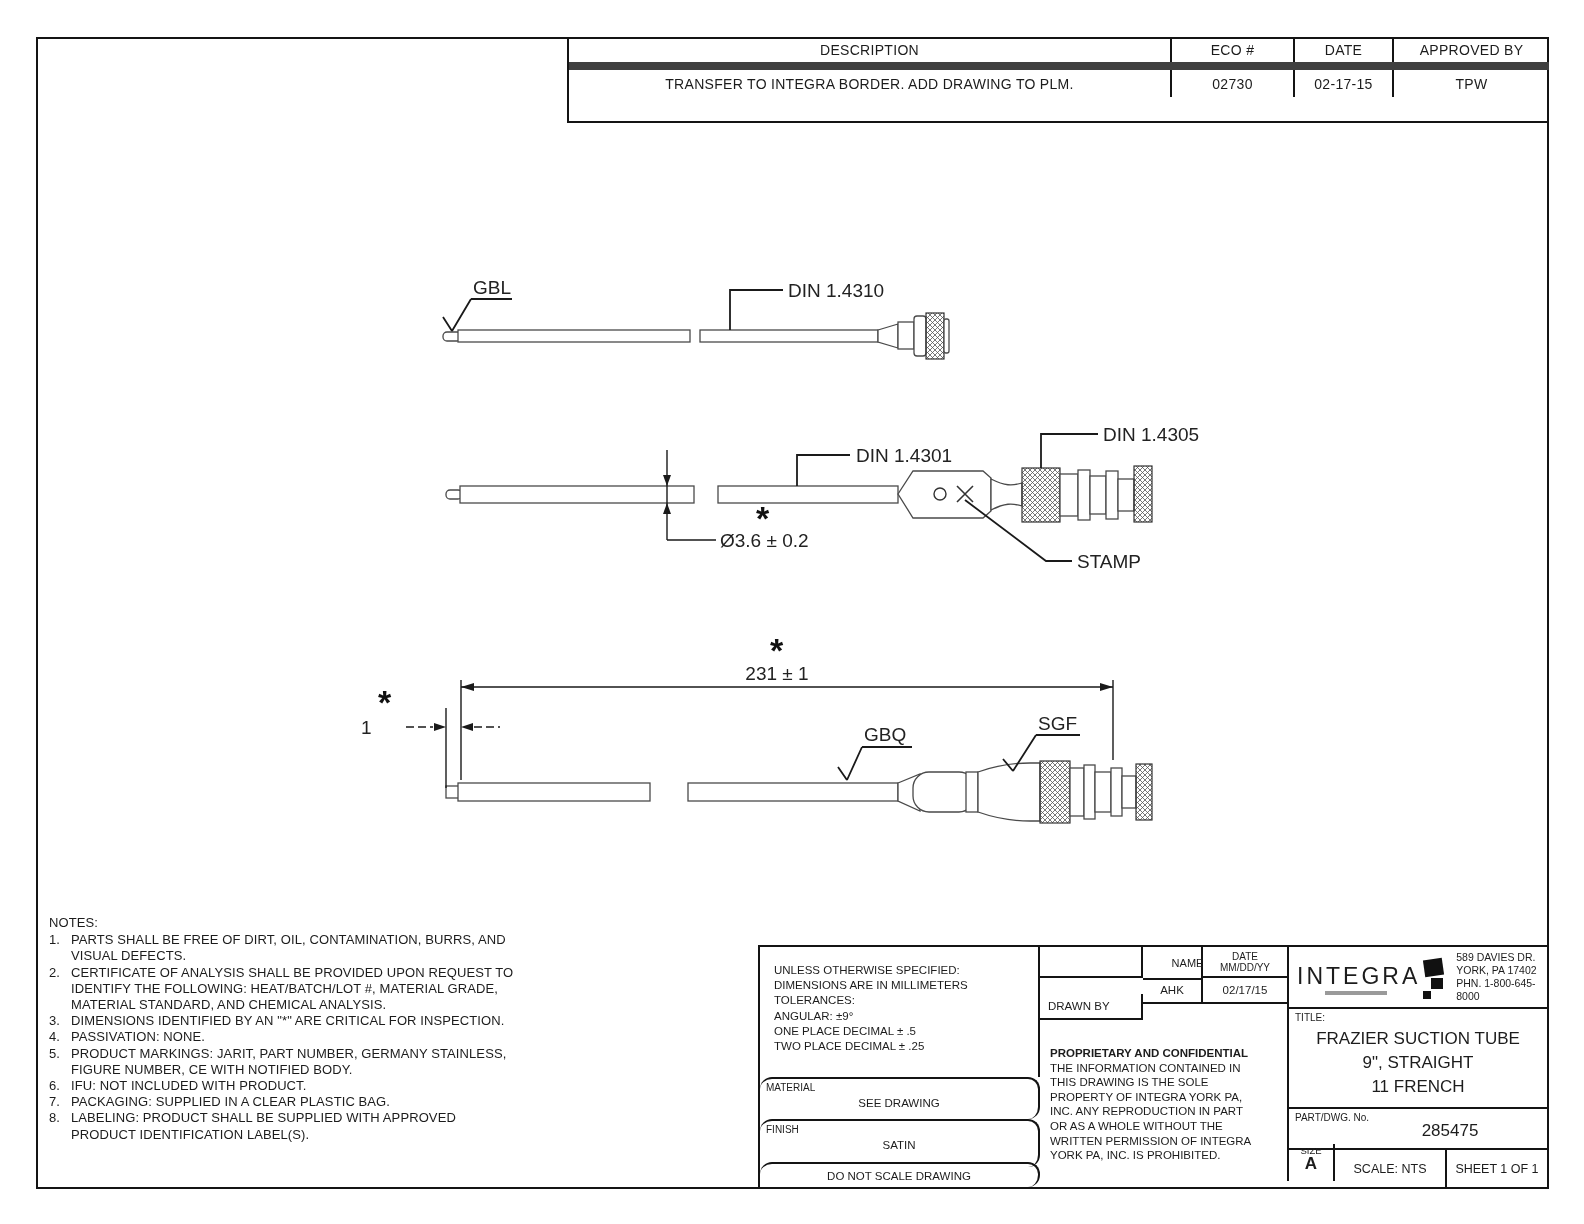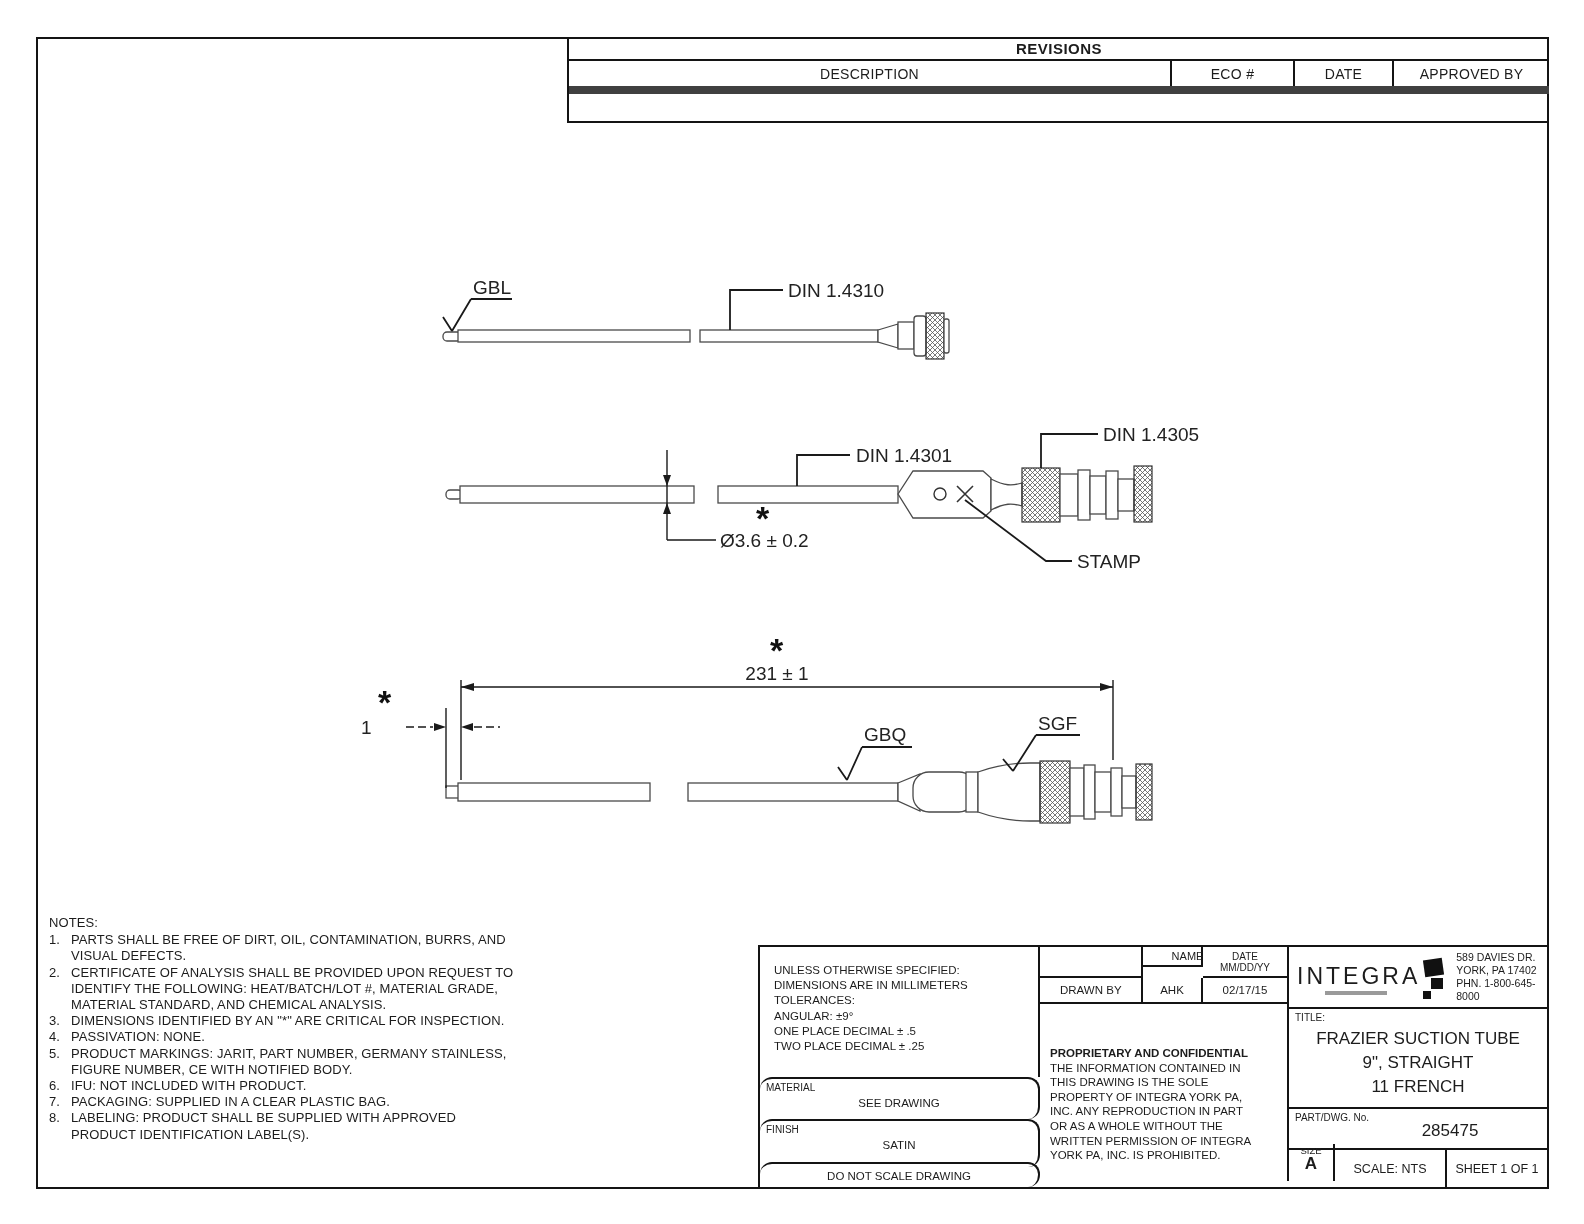--- a/index.html
+++ b/index.html
@@ -36,23 +36,23 @@
   .bB { border-bottom:2px solid #141414; }
 
   .tol { left:0; top:0; width:280px; height:130px; padding:16px 0 0 14px; font-size:11.5px; line-height:15.2px; }
   .mat { left:0; top:130px; width:280px; height:42px; }
   .fin { left:0; top:172px; width:280px; height:48px; }
   .dns { left:0; top:215px; width:280px; height:25px; display:flex; align-items:center; justify-content:center; font-size:11.5px; }
   .small-label { font-size:10px; padding:3px 0 0 6px; }
   .cell-value { text-align:center; font-size:11.5px; margin-top:4px; }
 
   .hdr-blank { left:280px; top:0; width:103px; height:31px; }
-  .hdr-name  { left:383px; top:0; width:60px;  height:20px; display:flex; align-items:center; justify-content:center; font-size:11px;padding-left:31px; }
+  .hdr-name  { left:383px; top:0; width:60px;  height:33px; display:flex; align-items:center; justify-content:center; font-size:11px;padding-left:31px; }
   .hdr-date  { left:443px; top:0; width:84px;  height:31px; display:flex; flex-direction:column; align-items:center; justify-content:center; font-size:10px; line-height:11px; }
-  .db-label  { left:280px; top:31px; width:103px; height:26px; display:flex; align-items:center; padding-left:20px; font-size:11.5px; }
+  .db-label  { left:280px; top:47px; width:103px; height:26px; display:flex; align-items:center; padding-left:8px; font-size:11.5px; }
   .db-name   { left:383px; top:31px; width:60px;  height:26px; display:flex; align-items:center; justify-content:center; font-size:11.5px; }
   .db-date   { left:443px; top:31px; width:84px;  height:26px; display:flex; align-items:center; justify-content:center; font-size:11.5px; }
   .prop { left:280px; top:57px; width:247px; height:183px; padding:42px 10px 0 10px; font-size:11.5px; line-height:14.6px; }
   .prop .ptitle { font-weight:bold; }
   .prop .pbody { width:212px; }
 
   .logo-cell { left:527px; top:0; width:260px; height:62px; display:flex; align-items:center; padding:4px 4px 4px 8px; }
   .logo-wrap { display:flex; align-items:flex-start; }
   .logo-text { font-size:23px; letter-spacing:3px; margin-top:10px; }
   .logo-tagline { height:4px; width:62px; background:#9a9a9a; margin:1px 0 0 28px; }
@@ -178,26 +178,31 @@
     <path class="lead" d="M862,747 L912,747 M862,747 L847,780 M838,767 L847,780"></path>
 
     <text class="lbl" x="1038" y="730">SGF</text>
     <path class="lead" d="M1036,735 L1080,735 M1036,735 L1013,771 M1003,759 L1013,771"></path>
   </g>
 </svg>
 
 <div id="frame" class="abs"></div>
 
 <div id="revisions" class="abs">
-  <div class="rtitle">REVISIONS</div>
   <div class="rrow">
     <div class="rcell c-desc">DESCRIPTION</div>
     <div class="rcell c-eco">ECO #</div>
     <div class="rcell c-date">DATE</div>
     <div class="rcell c-appr">APPROVED BY</div>
+  </div>
+  <div class="rrow data">
+    <div class="rcell c-desc">TRANSFER TO INTEGRA BORDER. ADD DRAWING TO PLM.</div>
+    <div class="rcell c-eco">02730</div>
+    <div class="rcell c-date">02-17-15</div>
+    <div class="rcell c-appr">TPW</div>
   </div>
 </div>
 
 <div id="notes" class="abs">
   <div class="ntitle">NOTES:</div>
   <div class="nitem">
       <span class="nnum">1.</span>
       <span class="ntext">PARTS SHALL BE FREE OF DIRT, OIL, CONTAMINATION, BURRS, AND VISUAL DEFECTS.</span>
     </div>
   <div class="nitem">

